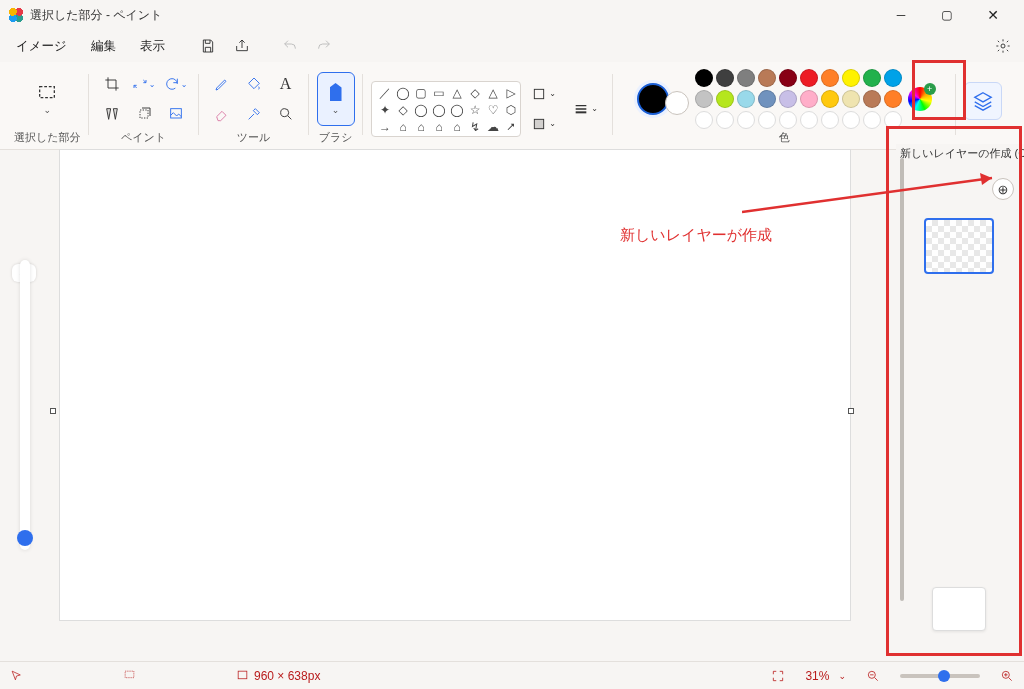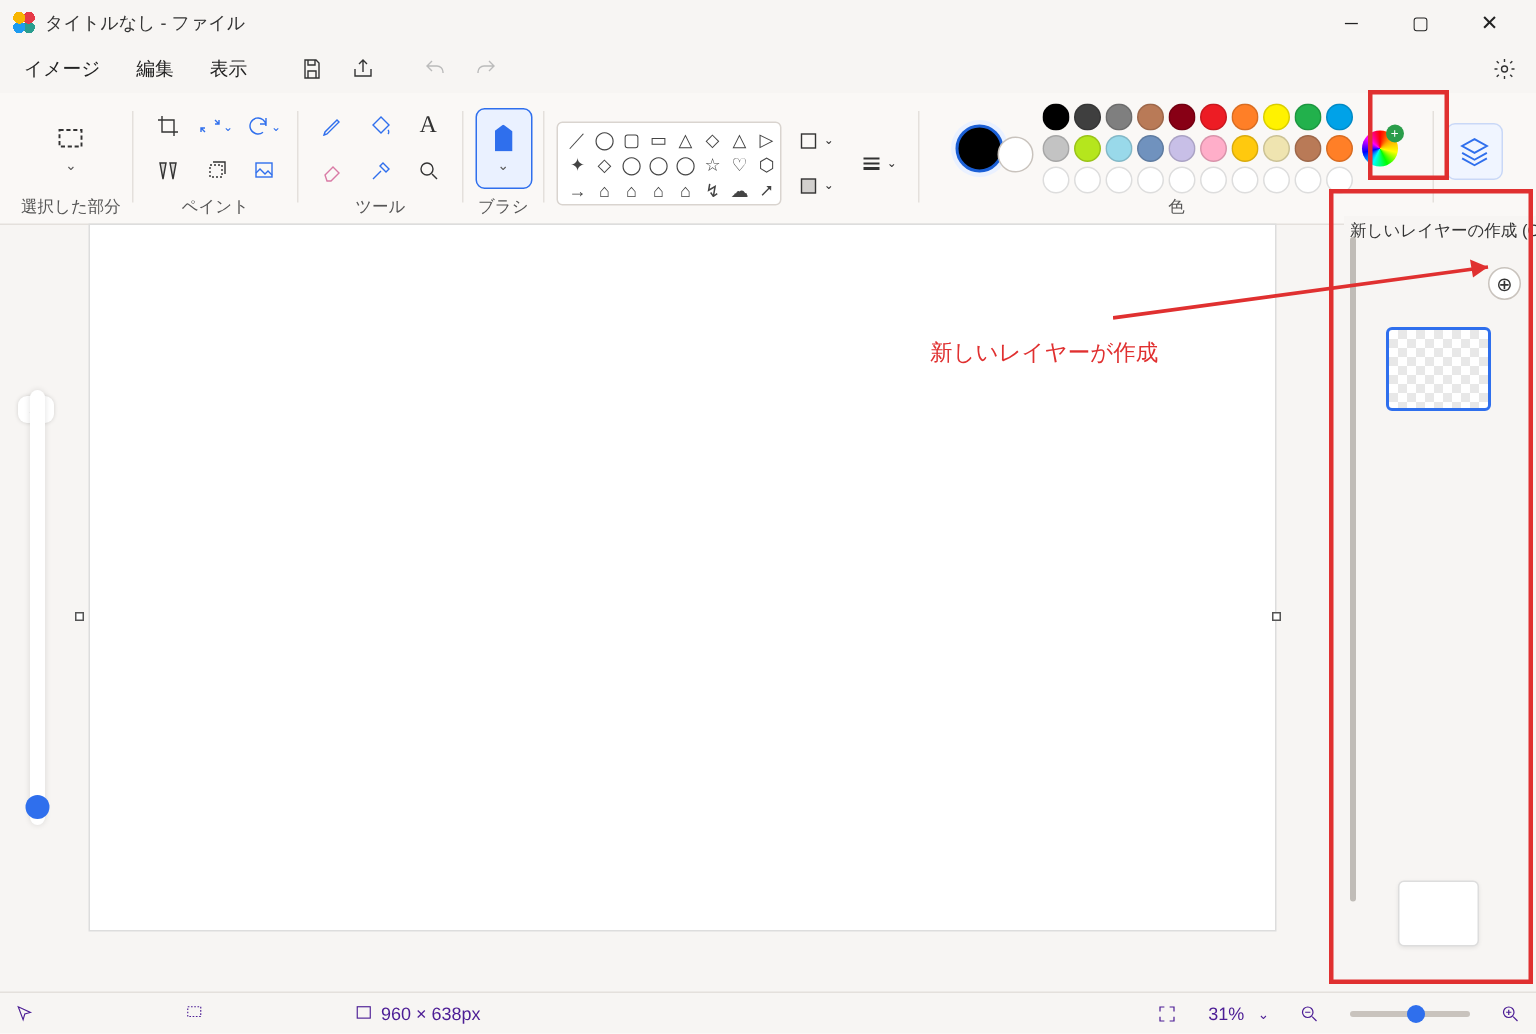--- a/index.html
+++ b/index.html
@@ -74,34 +74,34 @@
 .add-layer { width: 22px; height: 22px; border: 1px solid #c9c3bd; border-radius: 50%; display: flex; align-items: center; justify-content: center; font-size: 13px; color: #333; align-self: flex-end; margin-right: 10px; background: #fff; }
 .layer-thumb { margin-top: 18px; width: 70px; height: 56px; border: 2px solid #2f6fed; border-radius: 4px; background: repeating-conic-gradient(#e8e8e8 0 25%, #fff 0 50%) 0 0/12px 12px; }
 .vscroll { position: absolute; left: 6px; top: 8px; bottom: 60px; width: 4px; background: #c0bcb7; border-radius: 3px; }
 .bg-thumb { width: 54px; height: 44px; background: #fff; border: 1px solid #ddd; border-radius: 4px; margin-top: auto; margin-bottom: 30px; box-shadow: 0 1px 3px rgba(0,0,0,.08); }
 
 
 .anno-text { position: absolute; color: #e03030; font-size: 15px; left: 620px; top: 226px; }
 .anno-arrow { position: absolute; pointer-events: none; }
 
 
-.statusbar { position: absolute; bottom: 0; left: 0; right: 0; height: 28px; background: #f7f5f3; border-top: 1px solid #e4e0dc; display: flex; align-items: center; padding: 0 10px; gap: 20px; font-size: 12px; color: #4c1d95; }
+.statusbar { position: absolute; bottom: 0; left: 0; right: 0; height: 28px; background: #f7f5f3; border-top: 1px solid #e4e0dc; display: flex; align-items: center; padding: 0 10px; gap: 20px; font-size: 12px; color: #b91c1c; }
 .statusbar .s-item { display: flex; align-items: center; gap: 5px; }
 .statusbar .grow { flex: 1; }
 .zoom-slider { width: 80px; height: 4px; background: #c9c3bd; border-radius: 2px; position: relative; }
 .zoom-slider .dot { position: absolute; left: 38px; top: -4px; width: 12px; height: 12px; border-radius: 50%; background: #2f6fed; }
 
 svg.ic { width: 16px; height: 16px; stroke: currentColor; fill: none; stroke-width: 1.4; }
 </style>
 </head>
 <body>
 
 <div class="titlebar">
   <div class="app-icon"></div>
-  <div class="title">タイトルなし - ファイル</div>
+  <div class="title">選択した部分 - ペイント</div>
   <div class="spacer"></div>
   <div class="win-btns">
     <div class="win-btn">─</div>
     <div class="win-btn">▢</div>
     <div class="win-btn close">✕</div>
   </div>
 </div>
 
 <div class="menubar">
   <div class="menu-item">イメージ</div>

